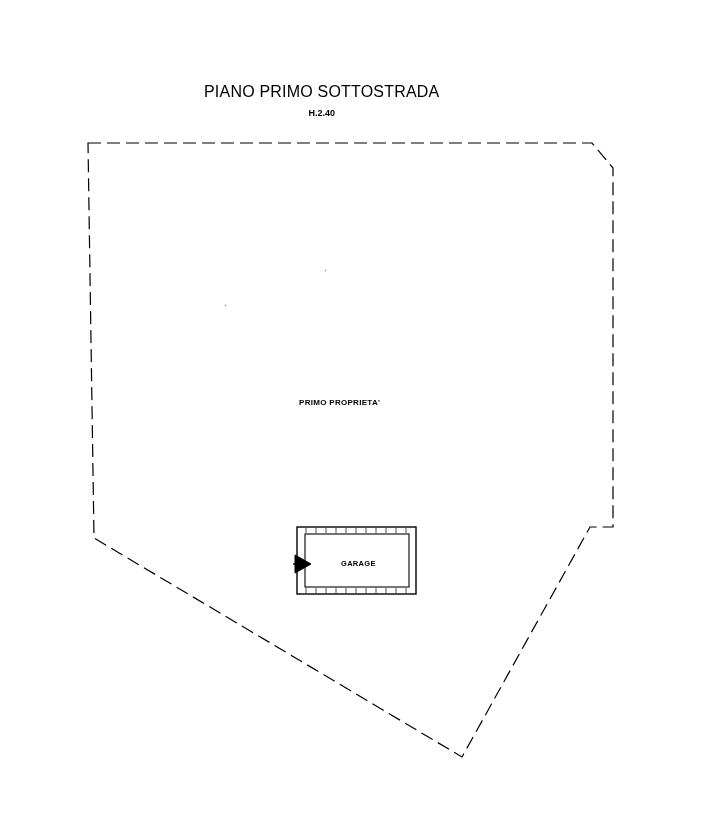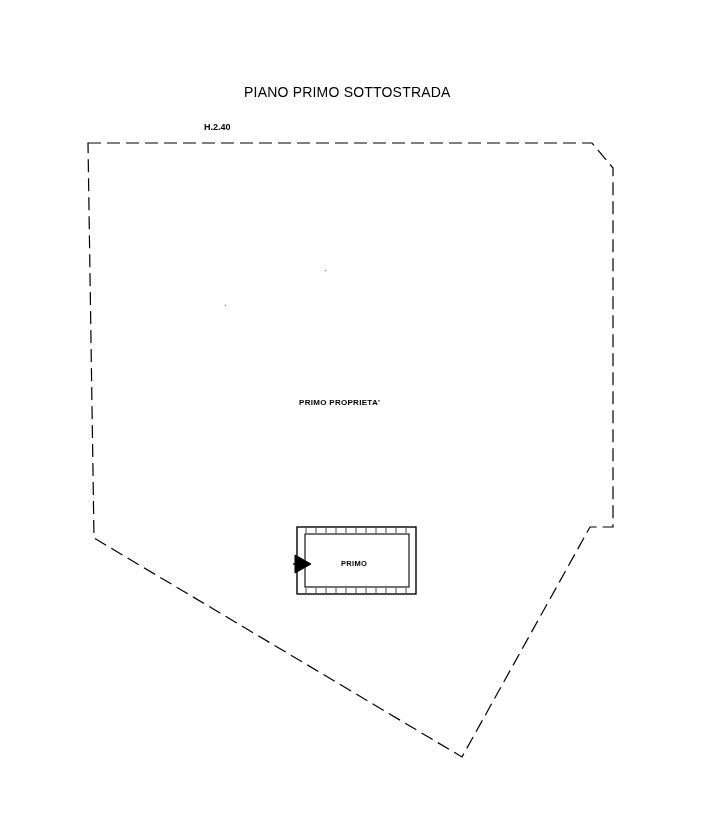--- a/index.html
+++ b/index.html
@@ -21,32 +21,32 @@
     top: 0;
     width: 712px;
     height: 822px;
   }
   .title-block {
     position: absolute;
     left: 204px;
     top: 82px;
   }
   .plan-title {
-    font-size: 14px;
+    font-size: 16px;
     letter-spacing: 0.2px;
     line-height: 20px;
     white-space: nowrap;
-    margin-left: 40px;
   }
   .plan-height {
     font-size: 9px;
     font-weight: bold;
     line-height: 11px;
-    margin-top: 20px;
+    margin-top: 6px;
     white-space: nowrap;
+    text-align: center;
   }
   .label-altra {
     position: absolute;
     left: 299px;
     top: 398px;
     font-size: 8px;
     font-weight: bold;
     letter-spacing: 0.3px;
     white-space: nowrap;
   }
@@ -112,15 +112,15 @@
     <polygon points="295,555 311,564 295,573" fill="#000000" stroke="#000000" stroke-width="1"></polygon>
     <line x1="293" y1="564" x2="305" y2="564" stroke="#000000" stroke-width="1.4"></line>
   </svg>
 
   <div class="title-block">
     <div class="plan-title">PIANO PRIMO SOTTOSTRADA</div>
     <div class="plan-height">H.2.40</div>
   </div>
 
   <div class="label-altra">PRIMO PROPRIETA'</div>
-  <div class="label-garage">PRIMO</div>
+  <div class="label-garage">GARAGE</div>
 
 </div>
 
 </body></html>

